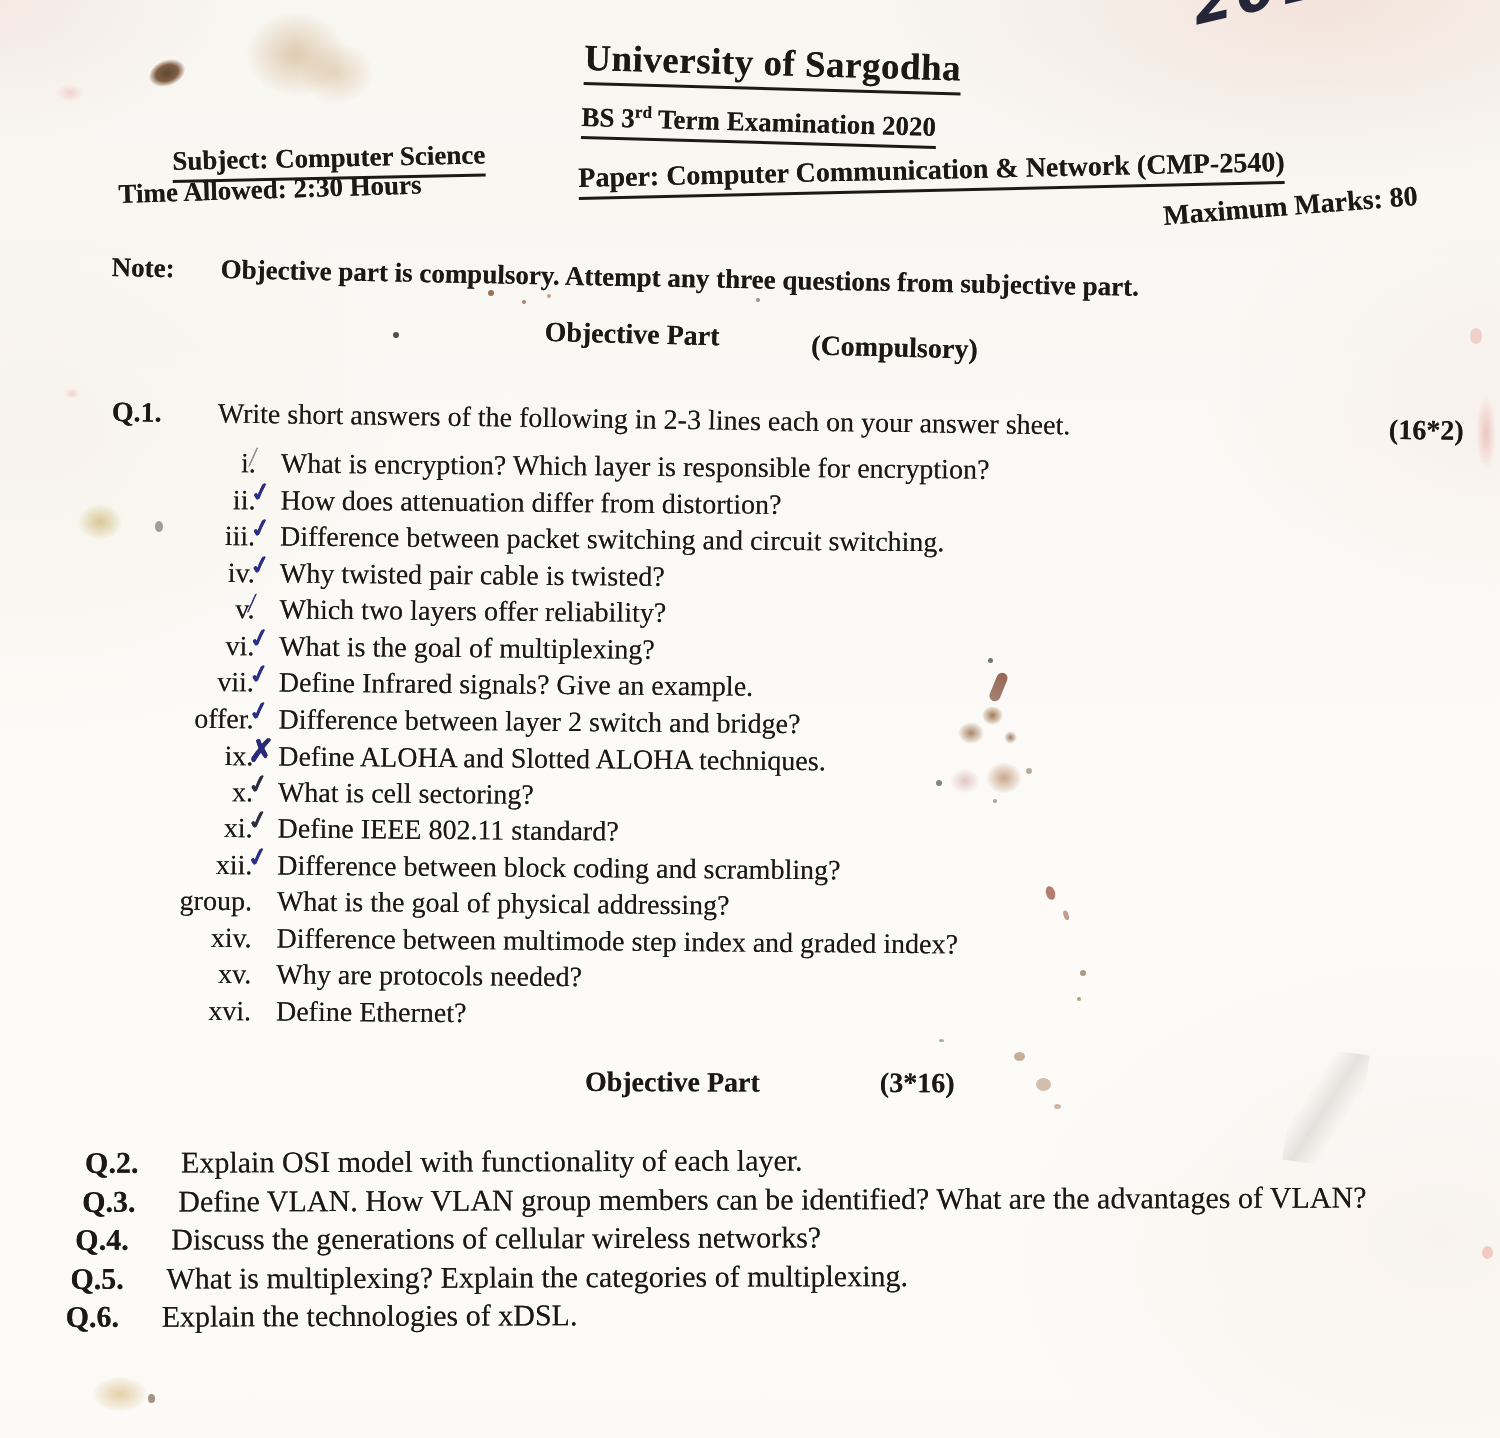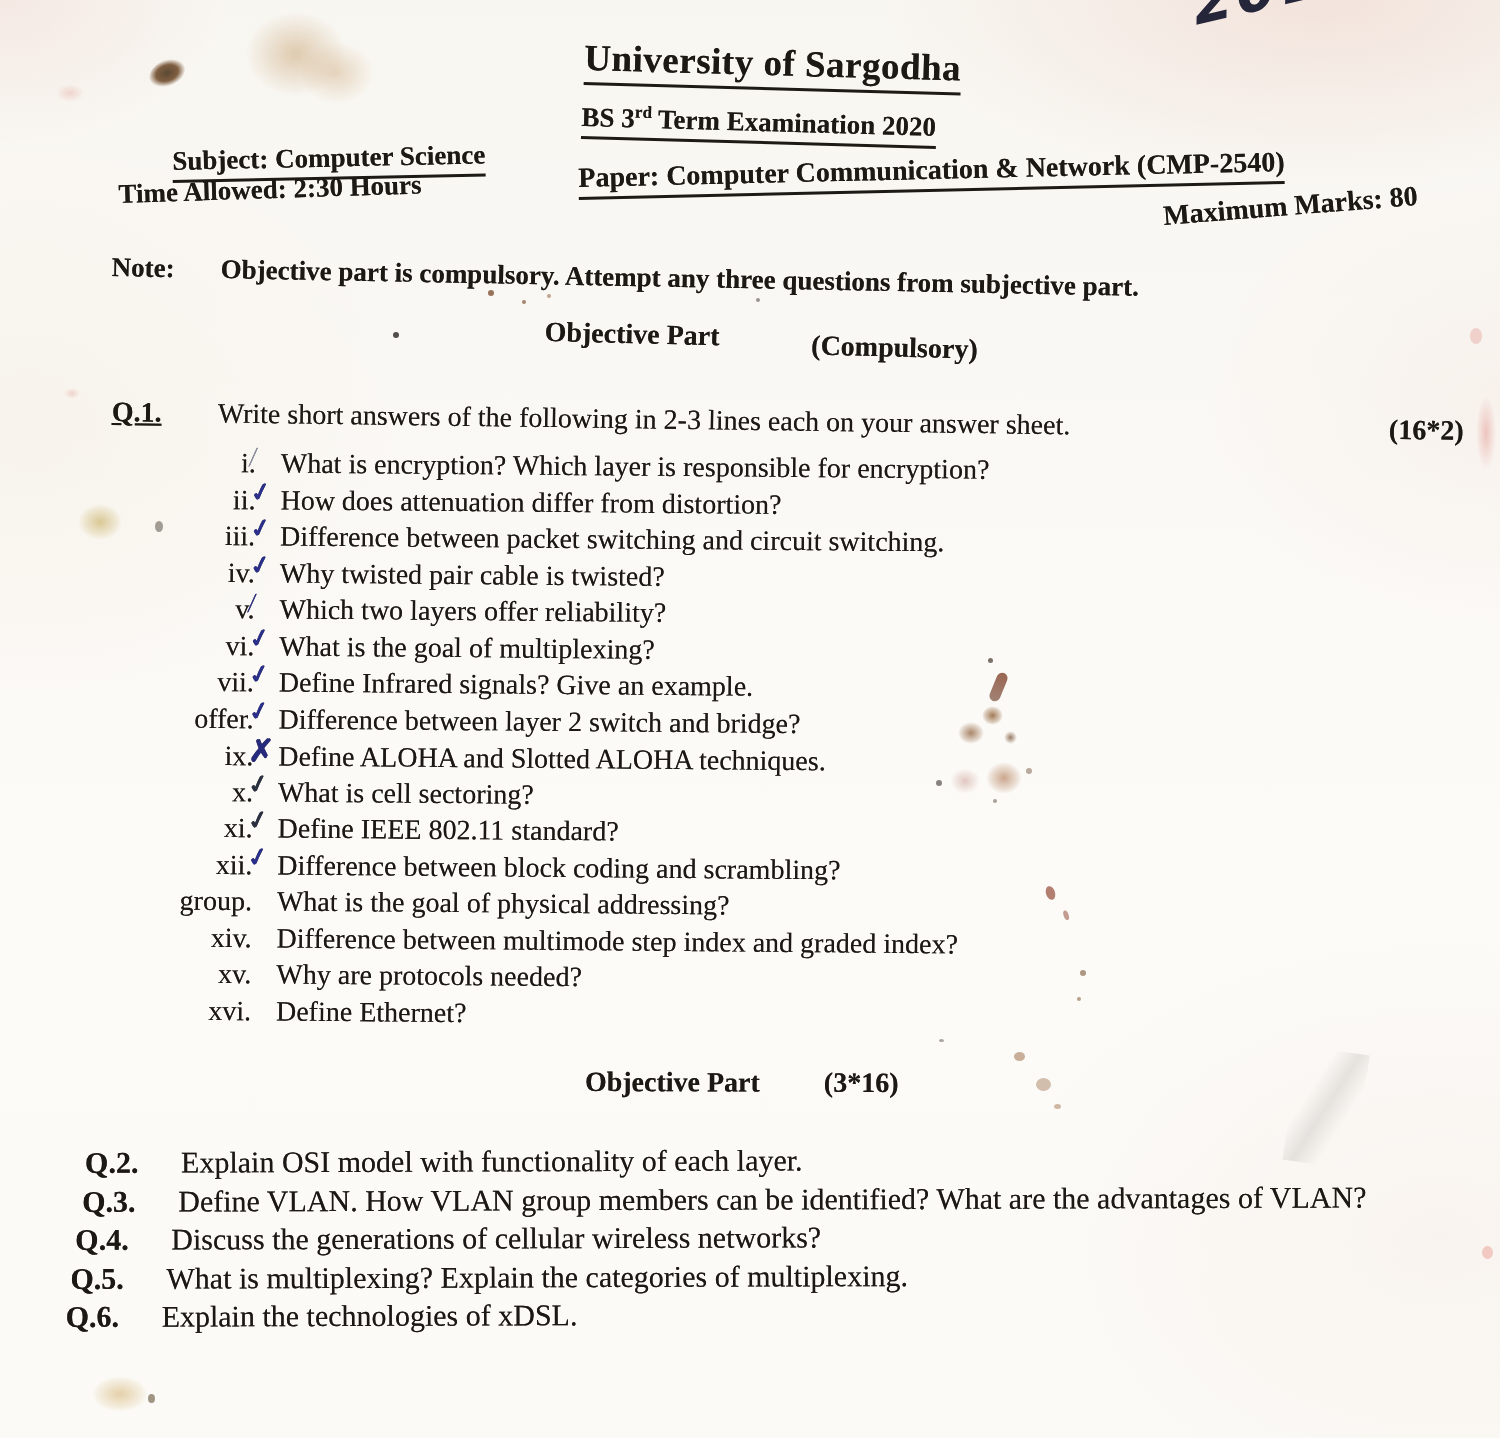--- a/index.html
+++ b/index.html
@@ -23,23 +23,23 @@
   .bs sup{font-size:17px;}
   .subj{font-size:27px;transform:rotate(-1.2deg);transform-origin:left top;}
   .time{font-size:27px;transform:rotate(-1.8deg);transform-origin:left top;}
   .paper{font-size:28px;transform:rotate(-1.3deg);transform-origin:left top;}
   .maxm{font-size:28px;transform:rotate(-4.5deg);transform-origin:left top;}
   .note{font-size:27px;transform:rotate(1.1deg);transform-origin:left top;}
   .note .ntxt{margin-left:46px;font-weight:700;}
   .ohead{font-size:28px;transform:rotate(1.4deg);transform-origin:left top;}
   .ohead .sfx{margin-left:92px;display:inline-block;transform:translateY(7px);}
   .shead{font-size:28px;transform:rotate(.2deg);transform-origin:left top;}
-  .shead .sfx{margin-left:64px;}
+  .shead .sfx{margin-left:120px;}
   .q1row{font-size:28px;display:flex;width:1352px;transform:rotate(.8deg);transform-origin:left top;}
-  .q1row .qn{font-weight:700;width:66px;flex:none;text-decoration:underline;}
+  .q1row .qn{font-weight:700;width:66px;flex:none;}
   .q1row .qp{margin-left:40px;}
   .q1row .qm{margin-left:auto;font-weight:700;}
   .qlist{position:absolute;left:100px;top:444px;transform:rotate(.5deg);transform-origin:left top;font-size:28px;}
   .qi{display:flex;align-items:baseline;height:36.5px;line-height:36.5px;}
   .qi .rn{width:156px;flex:none;text-align:right;}
   .qi .mk{display:inline-block;width:22px;flex:none;font-weight:700;font-size:25px;
           transform:translateY(-9px) rotate(-12deg);margin-left:-5px;}
   .mk[data-mark="check"]{color:#2b2f8c;}
   .mk[data-mark="check-dark"]{color:#2a3040;}
   .mk[data-mark="slash"]{color:#8d93a8;font-weight:400;}

